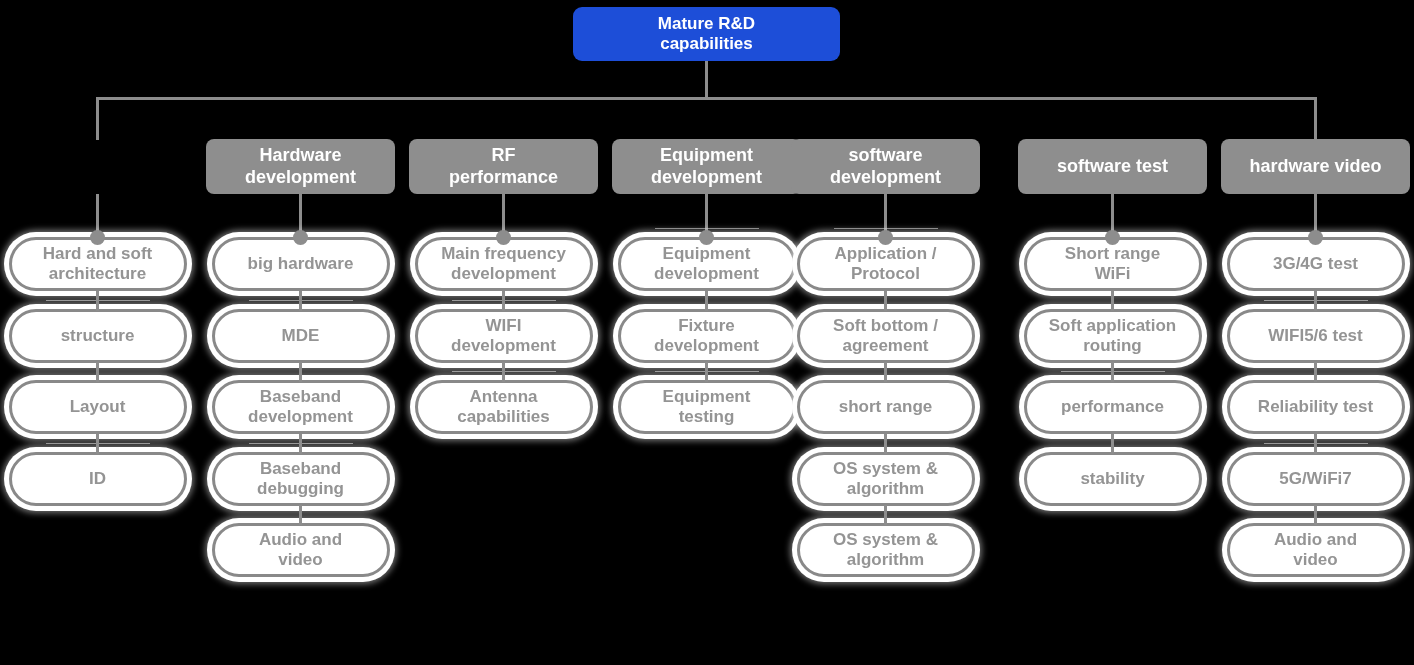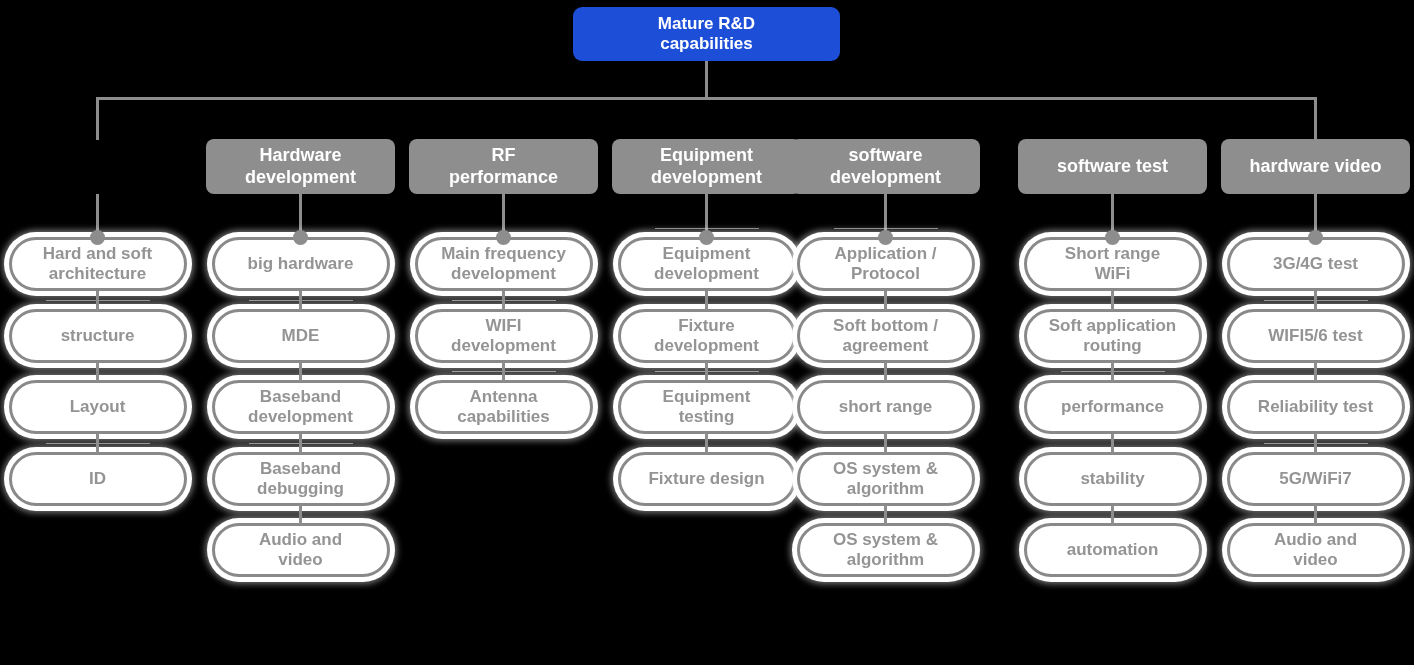--- a/index.html
+++ b/index.html
@@ -143,23 +143,20 @@
 development</span></div>
       </div>
       <div class="slot">
         <div class="pill"><span>Fixture
 development</span></div>
       </div>
       <div class="slot sep">
         <div class="pill"><span>Equipment
 testing</span></div>
       </div>
-      <div class="slot">
-        <div class="pill"><span>Fixture design</span></div>
-      </div>
     </div>
   </div>
 
   <div class="col" style="left:784px">
     <div class="col-header">
       <span>software
 development</span>
     </div>
     <div class="stem"></div>
     <div class="dot"></div>
@@ -200,23 +197,20 @@
       <div class="slot">
         <div class="pill"><span>Soft application
 routing</span></div>
       </div>
       <div class="slot sep">
         <div class="pill"><span>performance</span></div>
       </div>
       <div class="slot">
         <div class="pill"><span>stability</span></div>
       </div>
-      <div class="slot">
-        <div class="pill"><span>automation</span></div>
-      </div>
     </div>
   </div>
 
   <div class="col" style="left:1214px">
     <div class="col-header">
       <span>hardware video</span>
     </div>
     <div class="stem"></div>
     <div class="dot"></div>
     <div class="slots">

